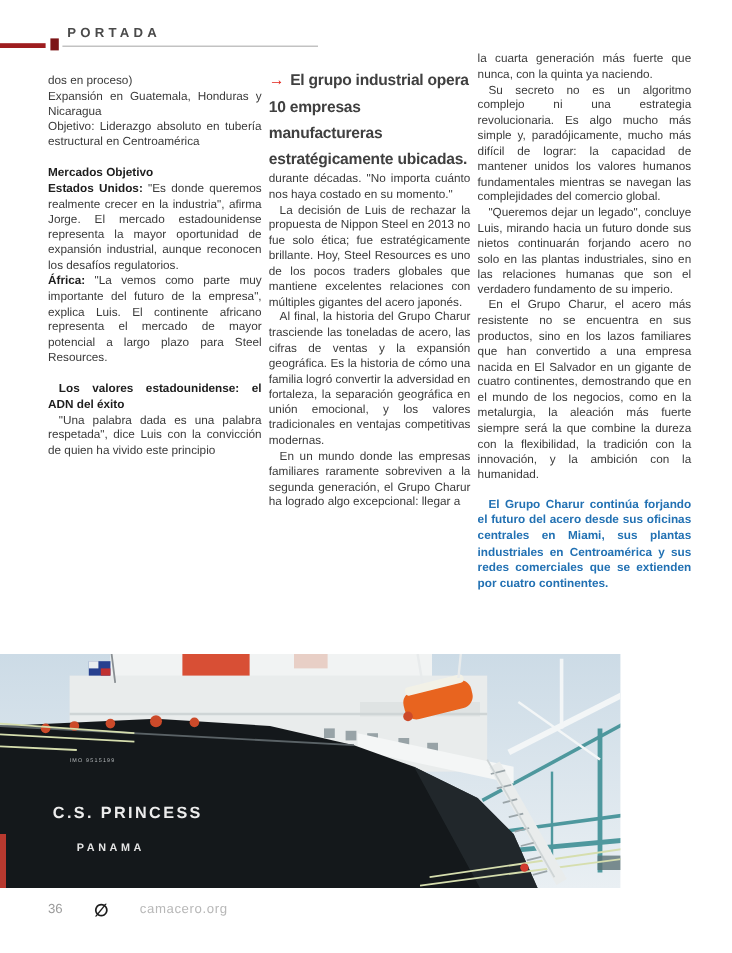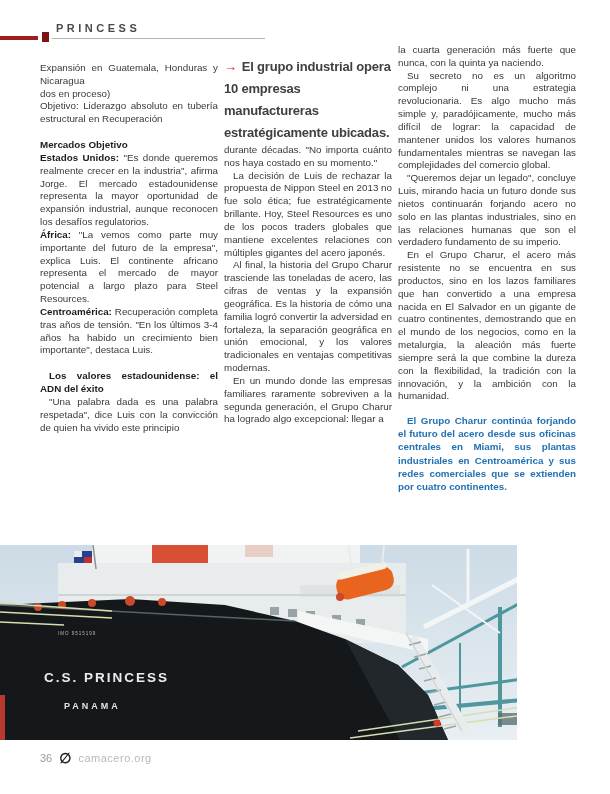--- a/index.html
+++ b/index.html
@@ -24,43 +24,42 @@
   b.lead{color:#1d1d1d;}
   
   .pullquote{font-size:13px;line-height:22px;font-weight:bold;color:#404040;
              text-align:left;letter-spacing:-0.2px;margin:0 0 26px 0;}
   .pq-arrow{color:#e2231a;margin-right:5px;}
   
   .closing{color:#2271b3;font-weight:bold;margin-top:11px !important;line-height:1.34;}
   
   .photo{position:absolute;left:0;top:545px;width:517px;height:195px;overflow:hidden;text-align:right;}
   
-  .footer{position:absolute;left:40px;top:751px;display:flex;align-items:center;gap:7px;
+  .footer{position:absolute;left:40px;top:751px;display:flex;align-items:center;gap:26px;
           font-size:11px;color:#9a9a9a;}
   .footer .logo{font-size:14px;font-weight:bold;color:#1d1d1d;line-height:1;}
   .footer .site{color:#b8b8b8;letter-spacing:0.5px;}
 </style>
 </head>
 <body>
 
 <div class="page">
 
   <div class="kicker-rule-thick"></div>
   <div class="kicker-square"></div>
   <div class="kicker-rule"></div>
-  <div class="kicker">PRINCESS</div>
+  <div class="kicker">PORTADA</div>
 
   <div class="col col1">
+    <p>dos en proceso)</p>
     <p>Expansión en Guatemala, Honduras y Nicaragua</p>
-    <p>dos en proceso)</p>
-    <p>Objetivo: Liderazgo absoluto en tubería estructural en Recuperación</p>
+    <p>Objetivo: Liderazgo absoluto en tubería estructural en Centroamérica</p>
     <p class="subhead mt">Mercados Objetivo</p>
     <p><b class="lead">Estados Unidos:</b> <span>"Es donde queremos realmente crecer en la industria", afirma Jorge. El mercado estadounidense representa la mayor oportunidad de expansión industrial, aunque reconocen los desafíos regulatorios.</span></p>
     <p><b class="lead">África:</b> <span>"La vemos como parte muy importante del futuro de la empresa", explica Luis. El continente africano representa el mercado de mayor potencial a largo plazo para Steel Resources.</span></p>
-    <p><b class="lead">Centroamérica:</b> <span>Recuperación completa tras años de tensión. "En los últimos 3-4 años ha habido un crecimiento bien importante", destaca Luis.</span></p>
     <p class="subhead mt ind">Los valores estadounidense: el ADN del éxito</p>
     <p class="ind">"Una palabra dada es una palabra respetada", dice Luis con la convicción de quien ha vivido este principio</p>
   </div>
 
   <div class="col col2">
     <p class="pullquote"><span class="pq-arrow">→</span><span>El grupo industrial opera 10 empresas manufactureras estratégicamente ubicadas.</span></p>
     <p>durante décadas. "No importa cuánto nos haya costado en su momento."</p>
     <p class="ind">La decisión de Luis de rechazar la propuesta de Nippon Steel en 2013 no fue solo ética; fue estratégicamente brillante. Hoy, Steel Resources es uno de los pocos traders globales que mantiene excelentes relaciones con múltiples gigantes del acero japonés.</p>
     <p class="ind">Al final, la historia del Grupo Charur trasciende las toneladas de acero, las cifras de ventas y la expansión geográfica. Es la historia de cómo una familia logró convertir la adversidad en fortaleza, la separación geográfica en unión emocional, y los valores tradicionales en ventajas competitivas modernas.</p>
     <p class="ind">En un mundo donde las empresas familiares raramente sobreviven a la segunda generación, el Grupo Charur ha logrado algo excepcional: llegar a</p>

